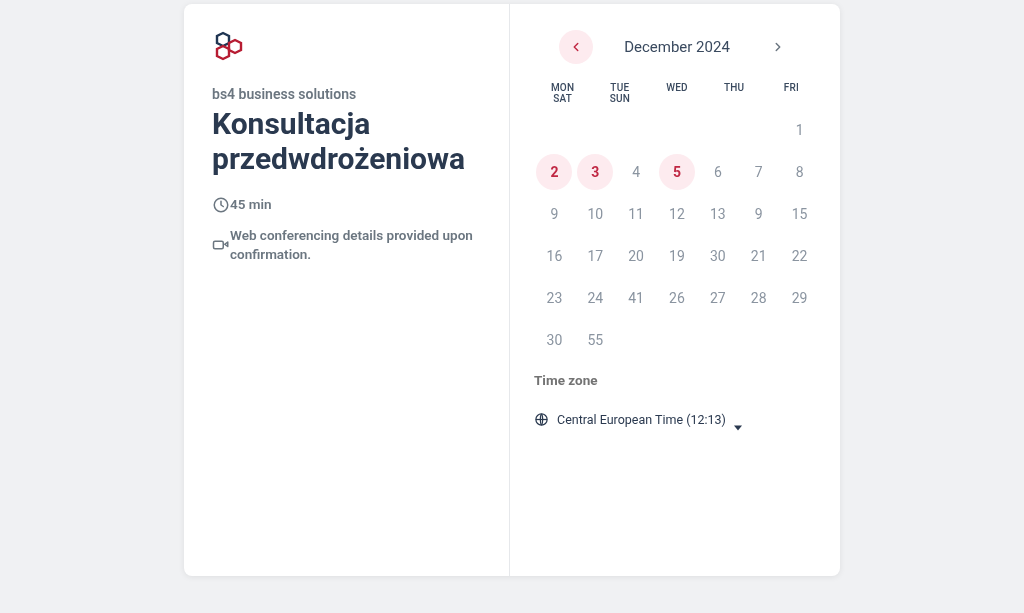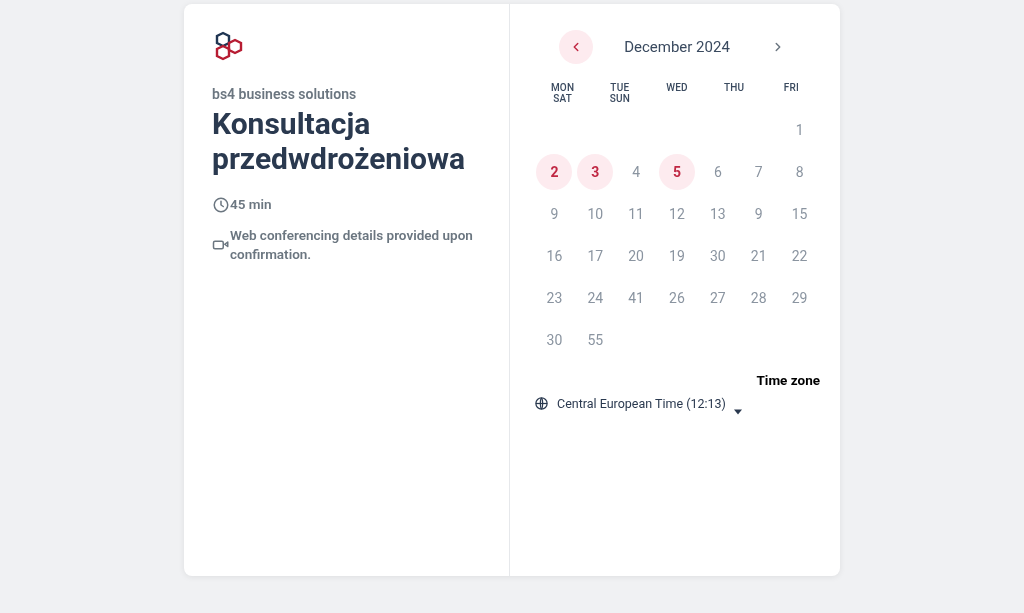--- a/index.html
+++ b/index.html
@@ -135,25 +135,24 @@
       background: #fdebef;
       color: #c02844;
       font-weight: 700;
       cursor: pointer;
     }
     .day.disabled {
       color: #8a94a0;
     }
     .tz-section { margin-top: 14px; }
     .tz-label {
-      color: #000000;
+      color: #737373;
       font-size: 13.5px;
       font-weight: 700;
-      margin-bottom: 8px;
-      text-align: right;
+      margin-bottom: 24px;
     }
     .tz-picker {
       display: flex;
       align-items: center;
       gap: 8px;
       cursor: pointer;
     }
     .tz-picker .globe {
       width: 15px;
       height: 15px;

